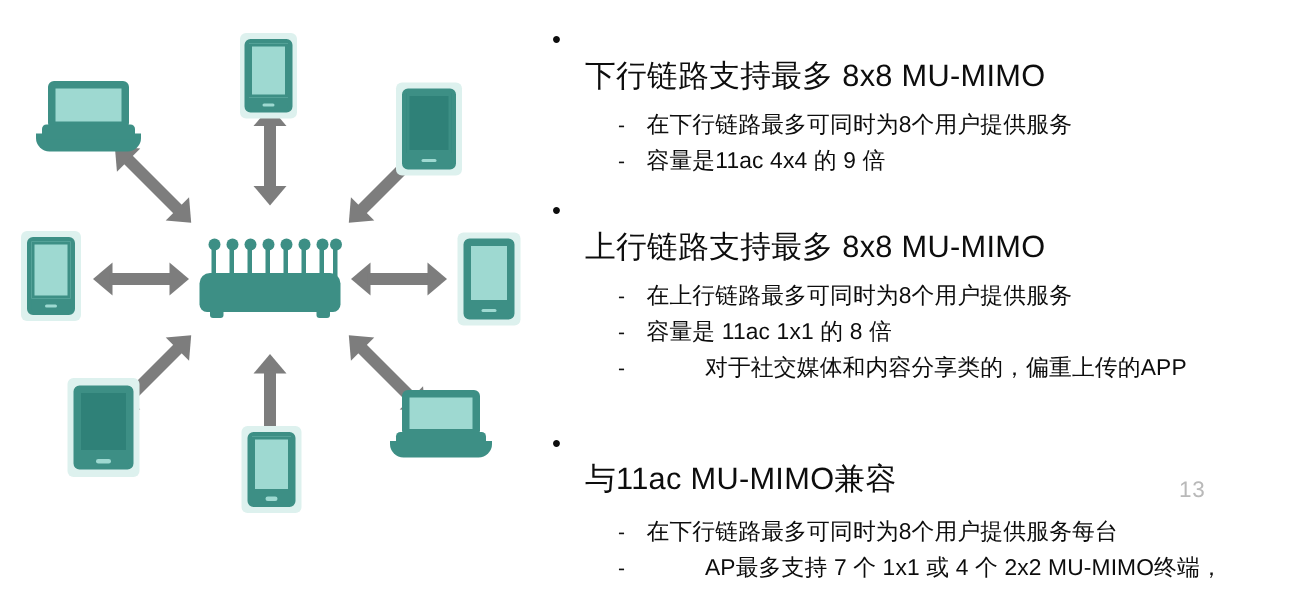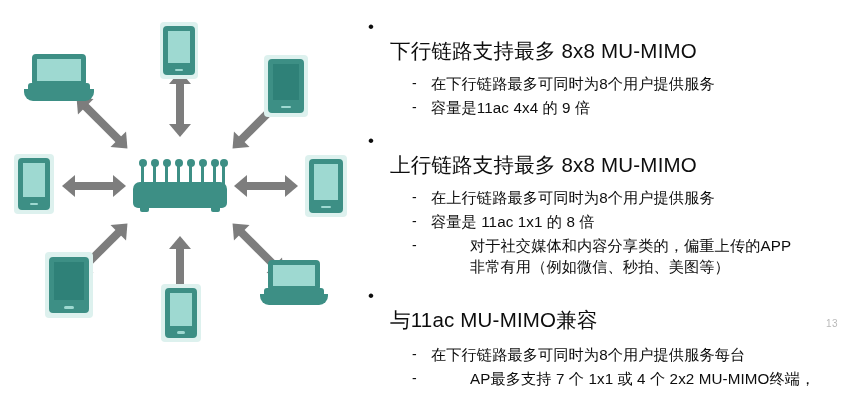--- a/index.html
+++ b/index.html
@@ -98,22 +98,22 @@
     display:flex;align-items:flex-start;
     font-size:15.2px;line-height:21px;margin-left:44px;letter-spacing:.1px;
   }
   .l2 .dash{
     width:19px;flex:0 0 19px;font-size:14px;line-height:21px;color:#111;
   }
   .l2 .t{flex:1;}
   .l2 .cont{display:block;margin-left:39px;}
 
   #pagenum{
-    position:absolute;left:826px;top:318px;
-    font-size:10px;color:#b9b9b9;letter-spacing:.5px;
+    position:absolute;left:786px;top:318px;
+    font-size:15px;color:#b9b9b9;letter-spacing:.5px;
   }
 </style>
 </head>
 <body>
 
 <div id="slide">
 
   <div id="diagram">
 
     <div class="arrow" style="left:66px;top:112px;width:72px;height:22px;transform:rotate(225deg);">
@@ -264,21 +264,20 @@
         <span class="t">在上行链路最多可同时为8个用户提供服务</span>
       </div>
       <div class="l2" style="margin-top:3px;">
         <span class="dash">-</span>
         <span class="t">容量是 11ac 1x1 的 8 倍</span>
       </div>
       <div class="l2" style="margin-top:3px;">
         <span class="dash">-</span>
         <span class="t">
           <span class="cont">对于社交媒体和内容分享类的，偏重上传的APP</span>
-          <span class="cont">非常有用（例如微信、秒拍、美图等）</span>
         </span>
       </div>
     </div>
 
     <div class="blk" style="top:283px;">
       <div class="l1">
         <span class="dot">•</span>
         <span class="t">与11ac MU-MIMO兼容</span>
       </div>
       <div class="l2" style="margin-top:11px;">

